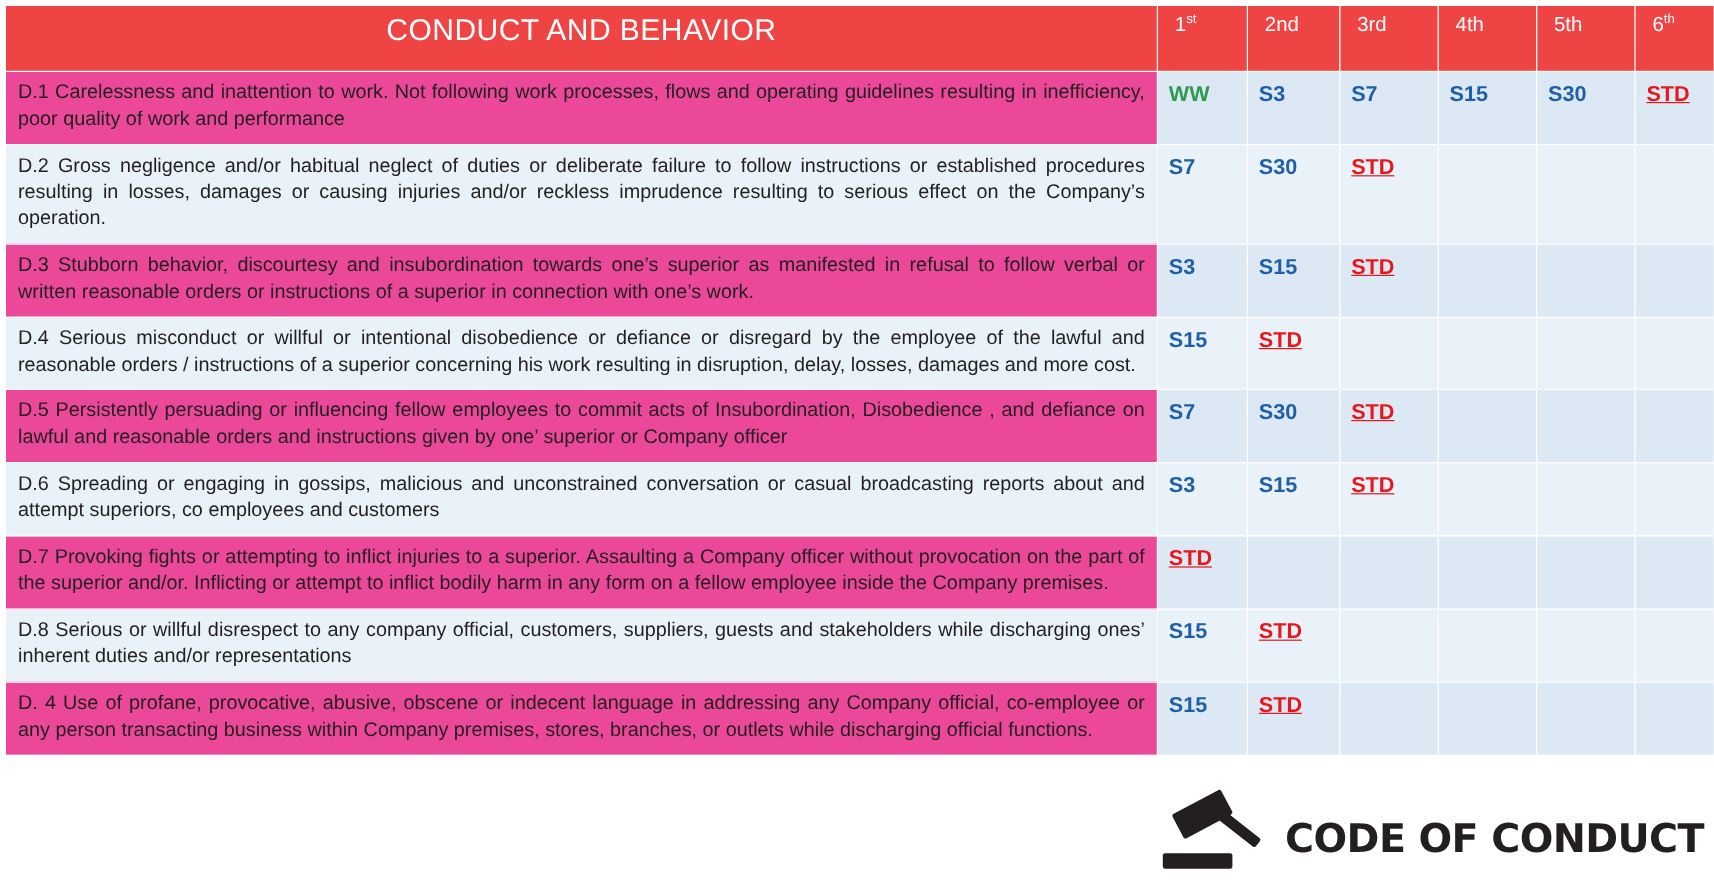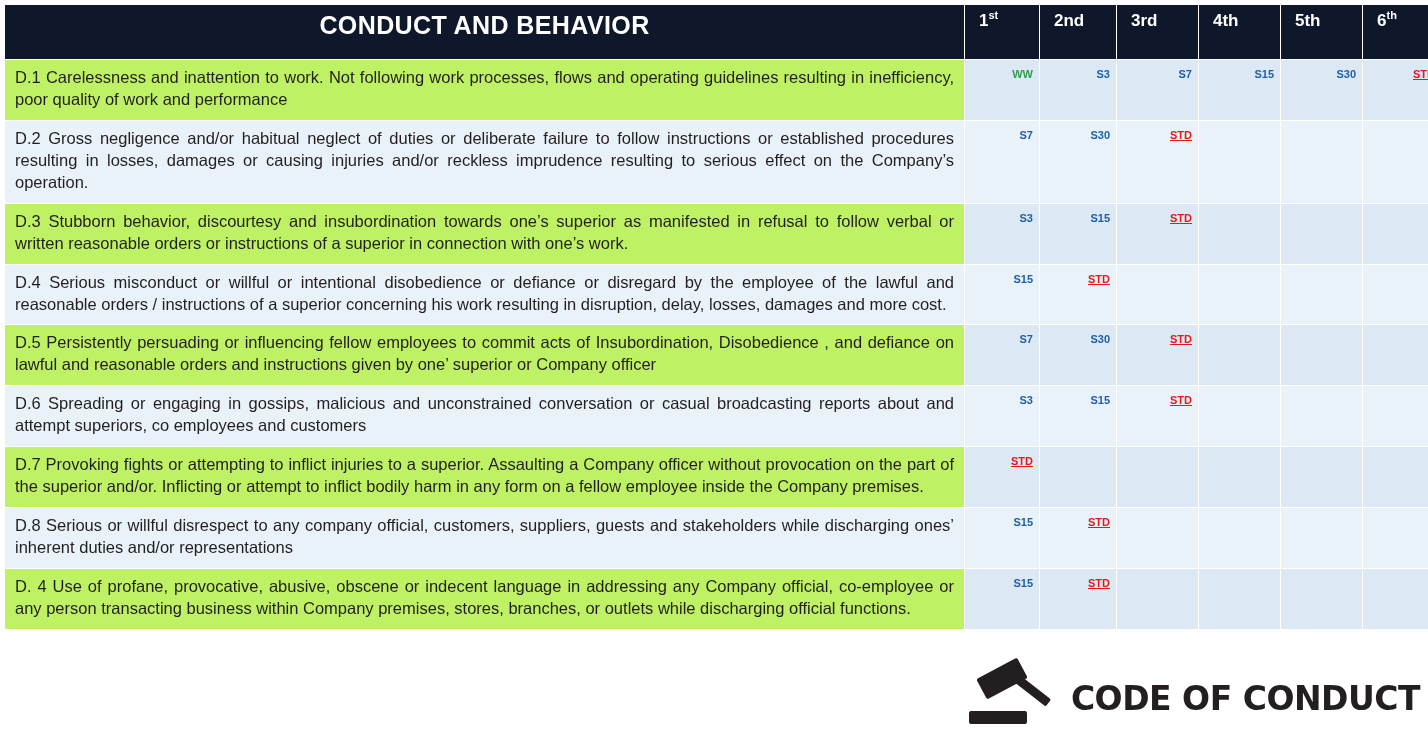--- a/index.html
+++ b/index.html
@@ -25,23 +25,23 @@
     table-layout: fixed;
     width: 1422px;
     margin: 4px 0 0 4px;
   }
   table.code-table td, table.code-table th {
     border: 1px solid #ffffff;
     vertical-align: top;
   }
   
   thead th {
-    background: #0f172a;
+    background: #ef4444;
     color: #ffffff;
-    font-weight: bold;
+    font-weight: normal;
     padding: 6px 6px 8px 6px;
     vertical-align: middle;
   }
   th.title-cell {
     font-size: 25px;
     letter-spacing: 0.4px;
     text-align: center;
     height: 40px;
   }
   th.ord-cell {
@@ -49,33 +49,33 @@
     text-align: left;
     padding-left: 14px;
   }
   th.ord-cell sup {
     font-size: 11px;
     vertical-align: super;
     line-height: 0;
   }
   
   td.desc {
-    background: #bef264;
+    background: #ec4899;
     color: #231f20;
     font-size: 16.5px;
     line-height: 1.33;
     text-align: justify;
     padding: 7px 10px 9px 10px;
   }
   td.pen {
     background: #DCE9F4;
-    font-size: 11px;
+    font-size: 18px;
     font-weight: bold;
     padding: 8px 6px 6px 9px;
-    text-align: right;
+    text-align: left;
   }
   td.pen.alt, td.desc.alt {
     background: #E9F1F9;
     margin-top: 48px;
   }
   .v-ww  { color: #2E9B4E; }
   .v-s   { color: #1F5FA8; }
   .v-std { color: #E8171C; text-decoration: underline; }
   
   .footer-brand {

